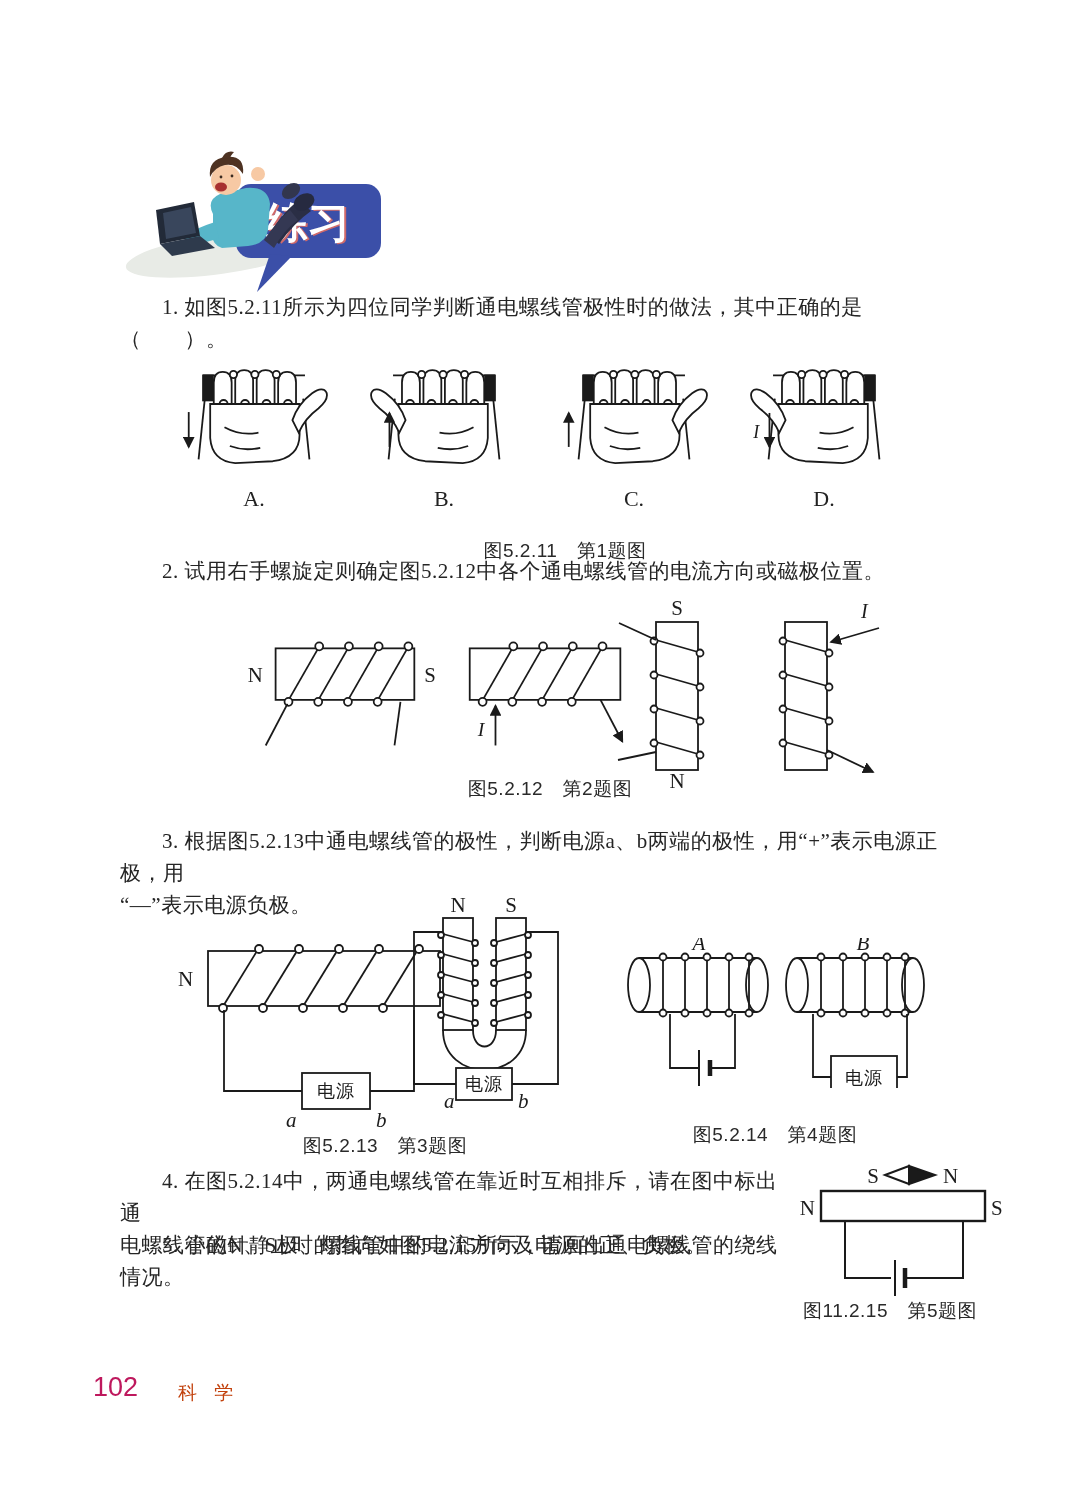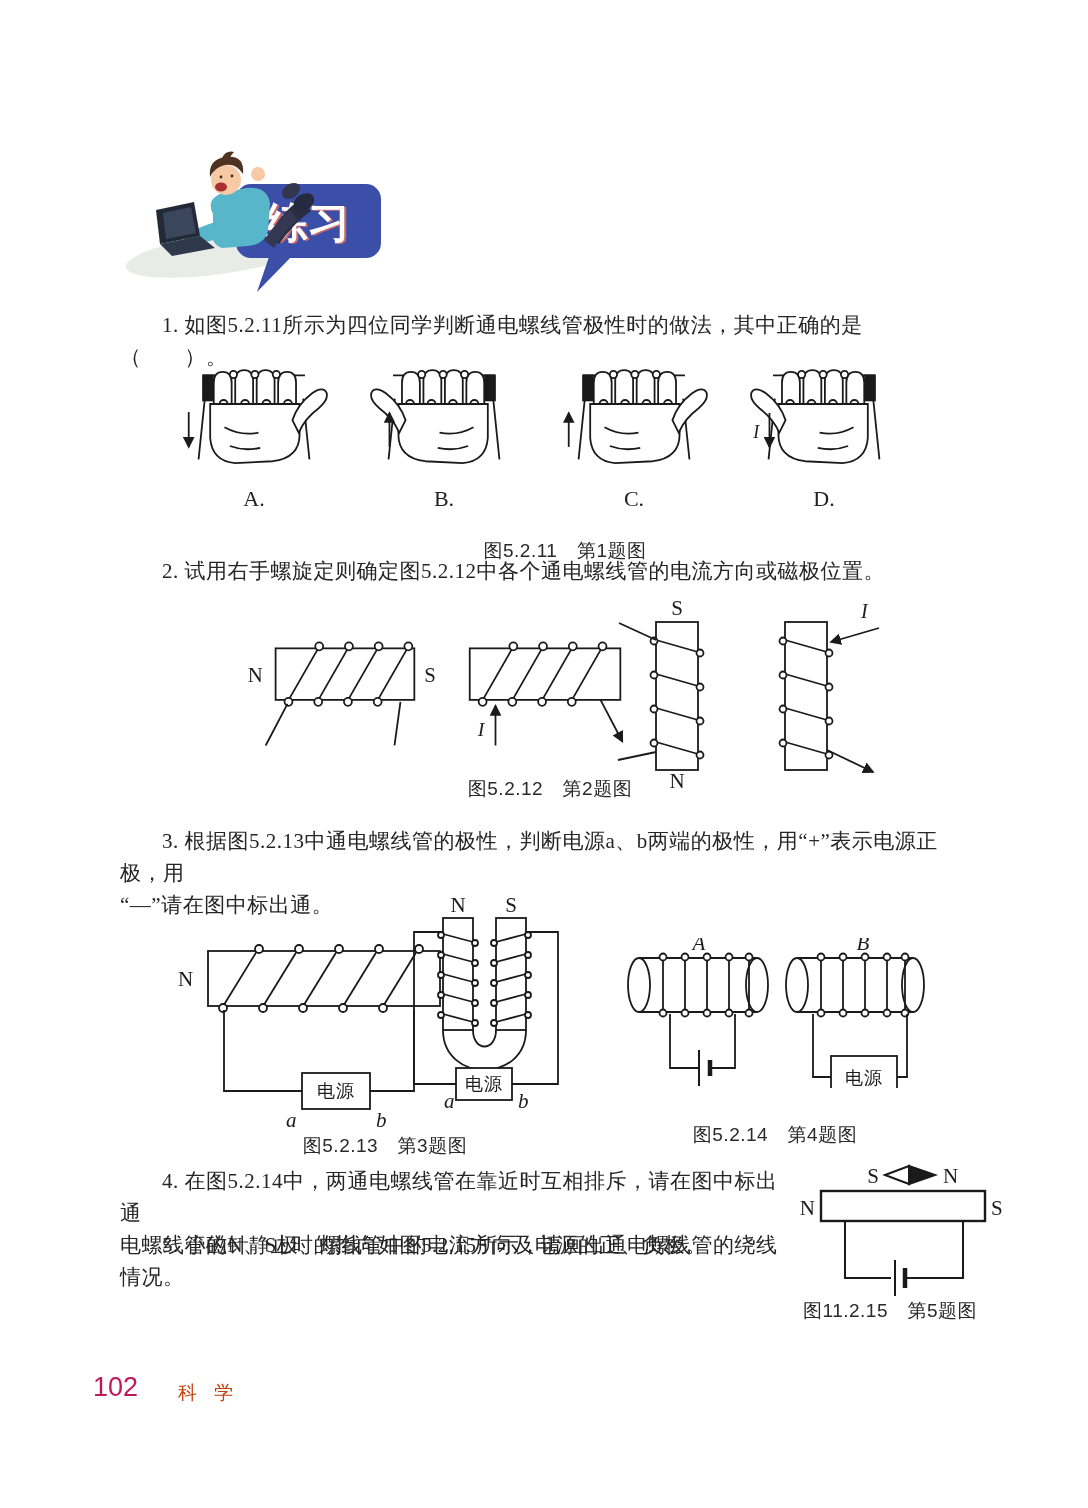--- a/index.html
+++ b/index.html
@@ -89,21 +89,21 @@
       <circle cx="103" cy="33" r="1.4" fill="#3a2a20"></circle>
       <circle cx="114" cy="32" r="1.4" fill="#3a2a20"></circle>
       <path d="M92,33 Q90,15 108,13 Q127,11 125,30 Q118,19 107,21 Q97,23 92,33 Z" fill="#4e3222"></path>
       <path d="M104,14 Q108,6 116,8 Q112,12 112,15 Z" fill="#4e3222"></path>
       <polygon points="38,66 76,58 82,92 42,100" fill="#222a38"></polygon>
       <polygon points="42,100 82,92 97,104 54,112" fill="#2e3a4c"></polygon>
       <polygon points="45,69 73,63 78,89 48,95" fill="#39465c"></polygon>
     </g>
   </svg>
 
-  <div class="abs qtext" style="left:120px; top:310px; width:830px;">
+  <div class="abs qtext" style="left:120px; top:292px; width:830px;">
     <span>1. 如图5.2.11所示为四位同学判断通电螺线管极性时的做法，其中正确的是（　　）。</span>
   </div>
 
   <div class="abs handsrow" style="left:178px; top:362px; width:722px;">
     <div class="handcell">
       <svg width="152" height="118" viewBox="0 0 170 130">
         <use href="#hand-base"></use>
         <line x1="12" y1="55" x2="12" y2="94" stroke="#1a1a1a" stroke-width="2" marker-end="url(#arr)"></line>
       </svg>
       <div class="optlabel">A.</div>
@@ -225,21 +225,21 @@
       <line x1="124" y1="28" x2="76" y2="42" marker-end="url(#arr)"></line>
       <line x1="72" y1="150" x2="118" y2="172" marker-end="url(#arr)"></line>
     </g>
     <text class="labI" x="106" y="18">I</text>
   </svg>
 
   <div class="abs caption" style="left:150px; top:776px; width:800px;">图5.2.12　第2题图</div>
 
   <div class="abs qtext" style="left:120px; top:826px; width:860px;">
     <span>3. 根据图5.2.13中通电螺线管的极性，判断电源a、b两端的极性，用“+”表示电源正极，用</span><br>
-    <span>“—”请在图中标出通。</span>
+    <span>“—”表示电源负极。</span>
   </div>
 
   <svg class="abs" style="left:162px; top:905px;" width="345" height="225" viewBox="0 0 345 225">
     <g stroke="#1a1a1a" stroke-width="1.8" fill="none">
       <rect x="46" y="46" width="232" height="55" fill="#fff"></rect>
       <line x1="60" y1="103" x2="95" y2="46"></line>
         <line x1="100" y1="103" x2="135" y2="46"></line>
       <line x1="140" y1="103" x2="175" y2="46"></line>
         <line x1="180" y1="103" x2="215" y2="46"></line>
       <line x1="220" y1="103" x2="255" y2="46"></line>

